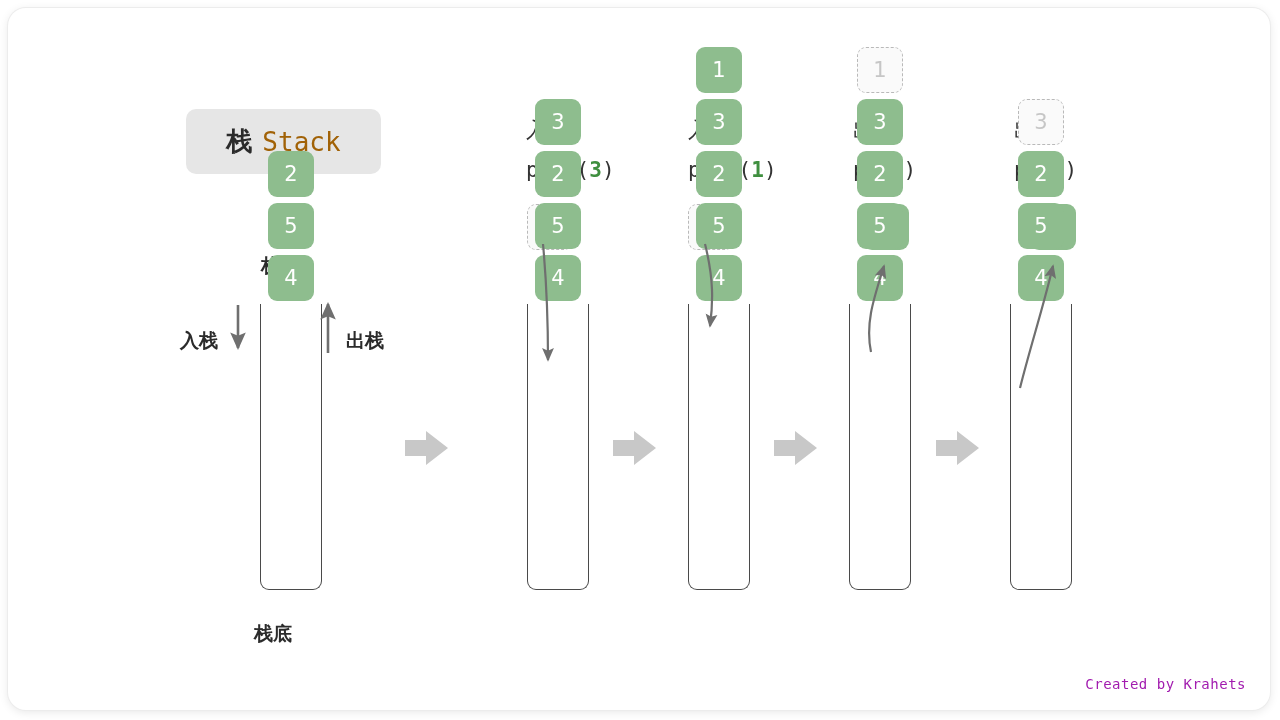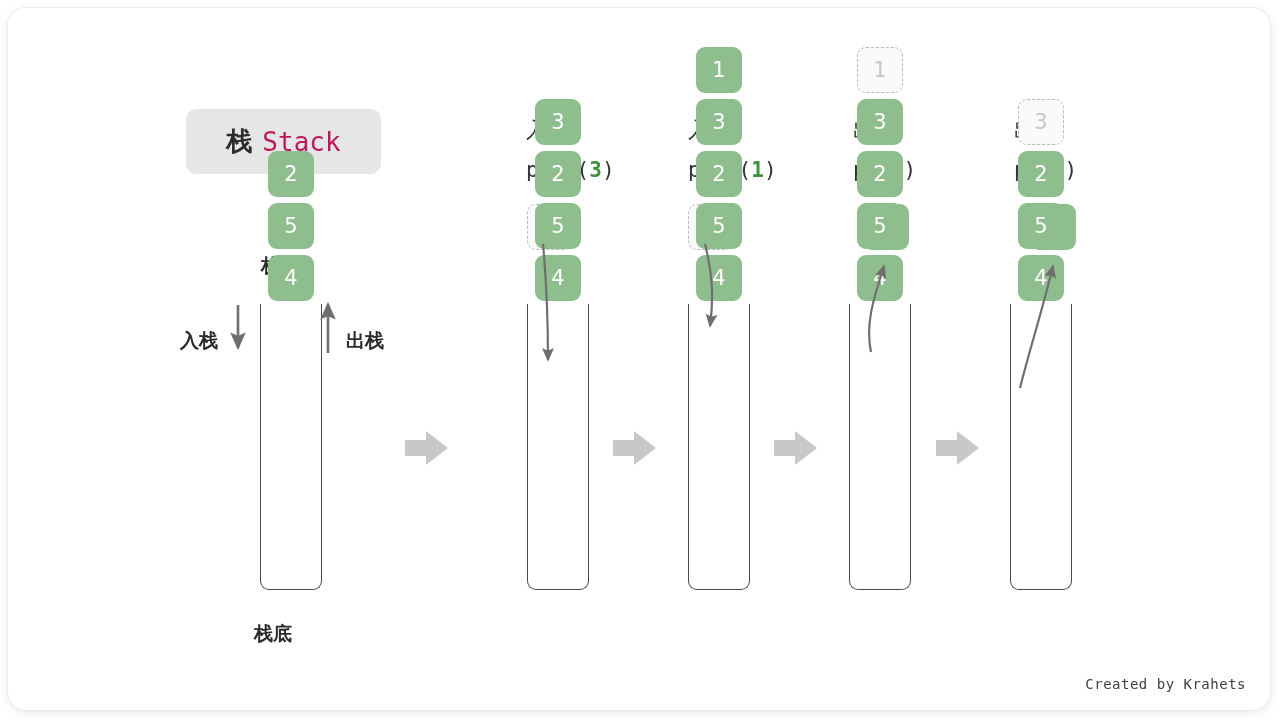--- a/index.html
+++ b/index.html
@@ -41,21 +41,21 @@
   #title-chip .t-cn {
     font-family: "DejaVu Sans", "Liberation Sans", sans-serif;
     font-weight: bold;
     font-size: 26px;
     color: #2b2b2b;
     letter-spacing: 0px;
   }
   #title-chip .t-en {
     font-family: "DejaVu Sans Mono", "Liberation Mono", monospace;
     font-size: 26px;
-    color: #be185d;
+    color: #a16207;
     margin-left: 10px;
   }
 
   
   .cn-label {
     font-family: "DejaVu Sans", "Liberation Sans", sans-serif;
     font-weight: bold;
     font-size: 19px;
     color: #2b2b2b;
     white-space: nowrap;
@@ -143,21 +143,21 @@
   
   #overlay { position: absolute; left: 0; top: 0; width: 1262px; height: 702px; pointer-events: none; }
 
   
   #footer-credit {
     position: absolute;
     right: 24px;
     bottom: 18px;
     font-family: "DejaVu Sans Mono", "Liberation Mono", monospace;
     font-size: 14px;
-    color: #404040;
+    color: #a21caf;
     letter-spacing: 0.5px;
   }
 </style>
 </head>
 <body>
 
 <div class="canvas">
 
   <div class="abs" id="title-chip">
     <span class="t-cn">栈</span>

